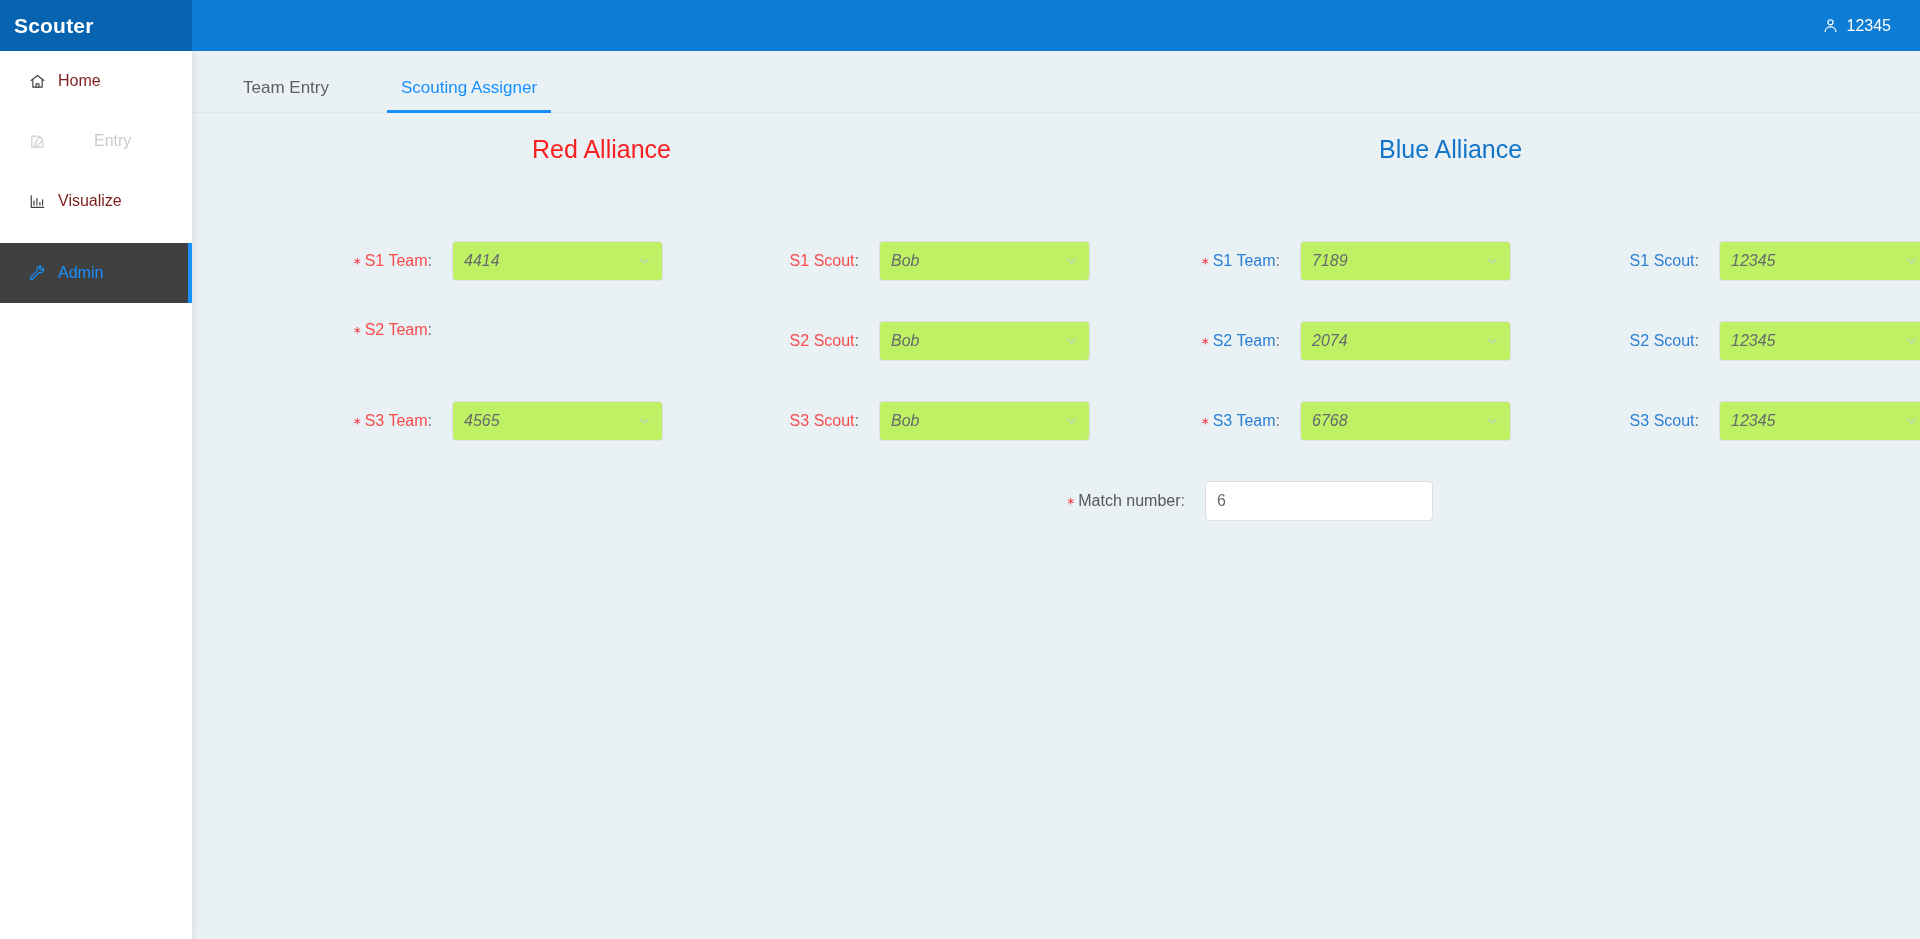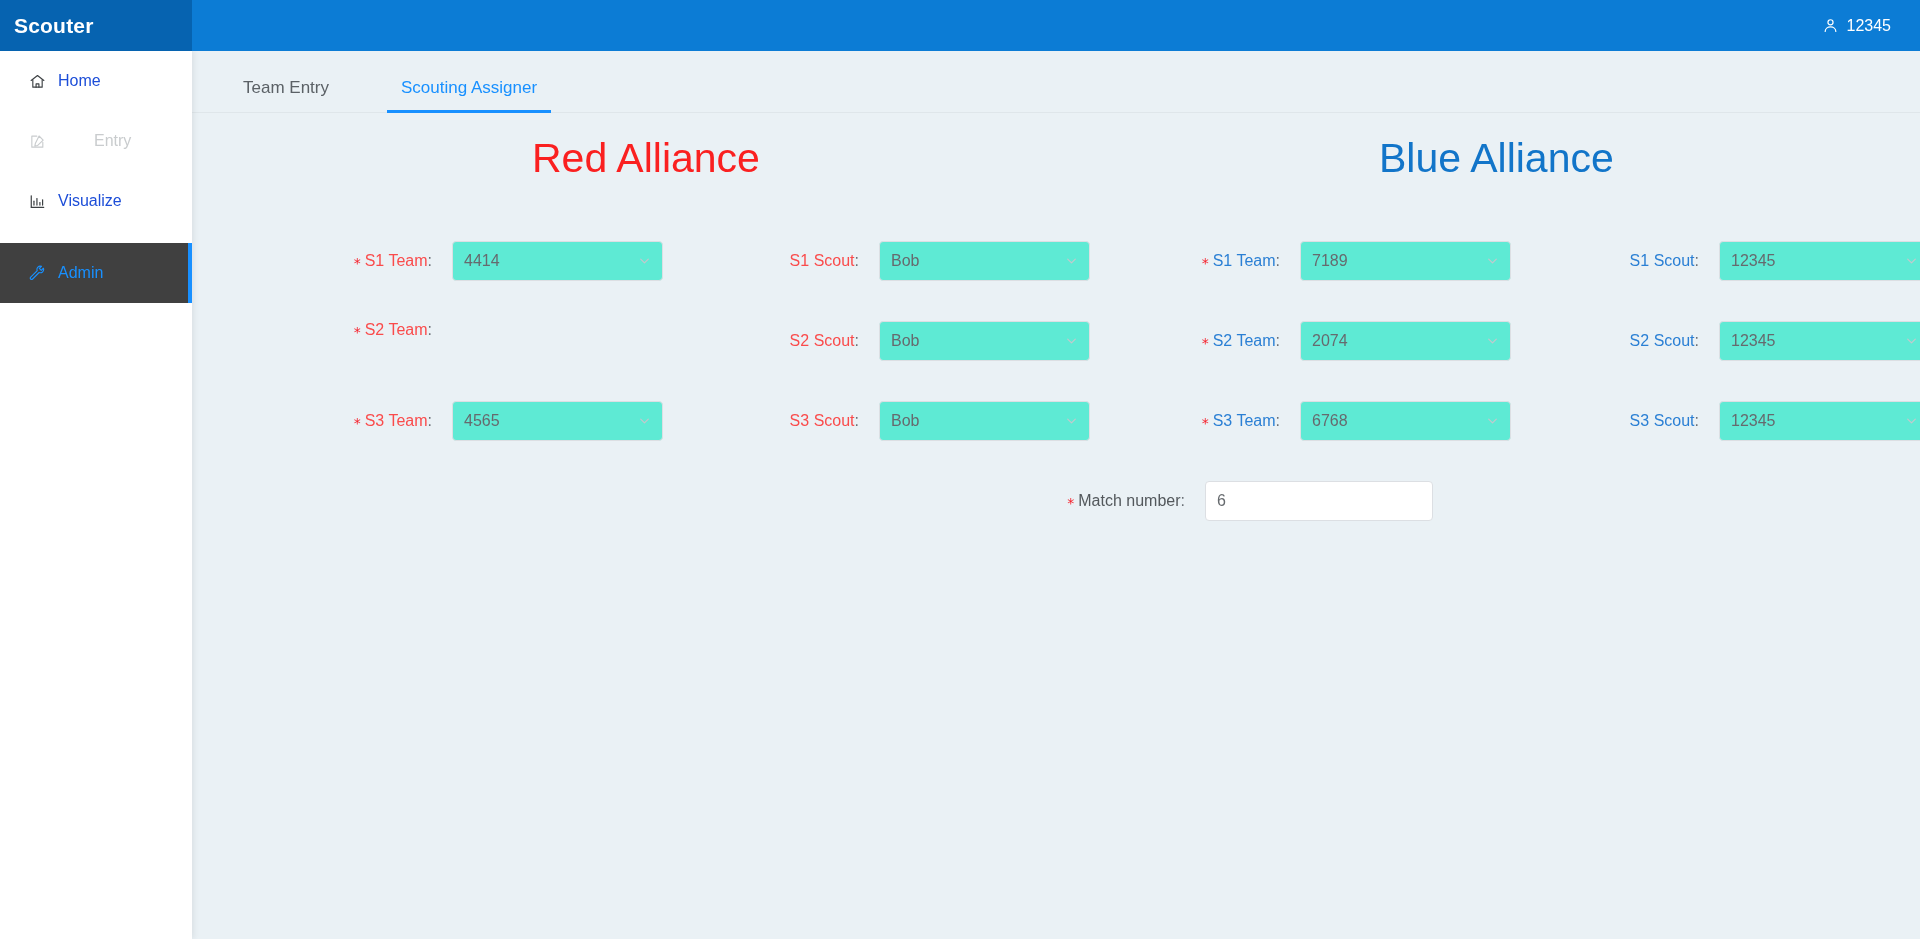--- a/index.html
+++ b/index.html
@@ -45,21 +45,21 @@
     width: 192px; height: 888px;
     background: #ffffff;
     box-shadow: 2px 0 6px rgba(0,0,0,.07);
     z-index: 10;
   }
   .nav-item {
     height: 60px;
     display: flex; align-items: center;
     padding-left: 28px;
     gap: 12px;
-    color: #1d4ed8;
+    color: #7f1d1d;
     font-size: 16px;
     cursor: pointer;
     position: relative;
   }
   .nav-item .nav-ico {
     width: 18px; height: 18px;
     display: inline-flex; align-items: center; justify-content: center;
     color: #3c4043;
   }
   .nav-item.disabled { color: #c9ccce; gap: 48px; }
@@ -104,21 +104,21 @@
     position: absolute; left: 0; right: 0; bottom: -1px;
     height: 3px; background: #1890ff;
   }
 
   
   .headings {
     position: relative; height: 78px;
   }
   .alliance-title {
     position: absolute; top: 22px;
-    font-size: 41px;
+    font-size: 25px;
     white-space: nowrap;
   }
   .alliance-title.red  { left: 340px; color: #fa2020; }
   .alliance-title.blue { left: 1187px; color: #1275c9; }
 
   
   .form-area { position: relative; }
   .field {
     position: absolute;
     display: flex; align-items: center;
@@ -136,29 +136,30 @@
     font-size: 14px;
     position: relative; top: 2px;
   }
   .field-label .colon { color: #6b7177; }
   .lbl-red  { color: #fa4b4b; }
   .lbl-blue { color: #2a7fd4; }
   .lbl-dark { color: #53585c; }
 
   .sel {
     width: 211px; height: 40px;
-    background: #5eead4;
+    background: #bef264;
     border: 1px solid #dcdfe3;
     border-radius: 4px;
     display: flex; align-items: center;
     padding: 0 11px;
     font-size: 16px;
     color: #666a6e;
     position: relative;
     cursor: pointer;
+    font-style: italic;
   }
   .sel .chev {
     position: absolute; right: 11px; top: 50%;
     transform: translateY(-50%);
     color: #c4c8cc;
     display: inline-flex;
   }
   .txt {
     width: 228px; height: 40px;
     background: #ffffff;

